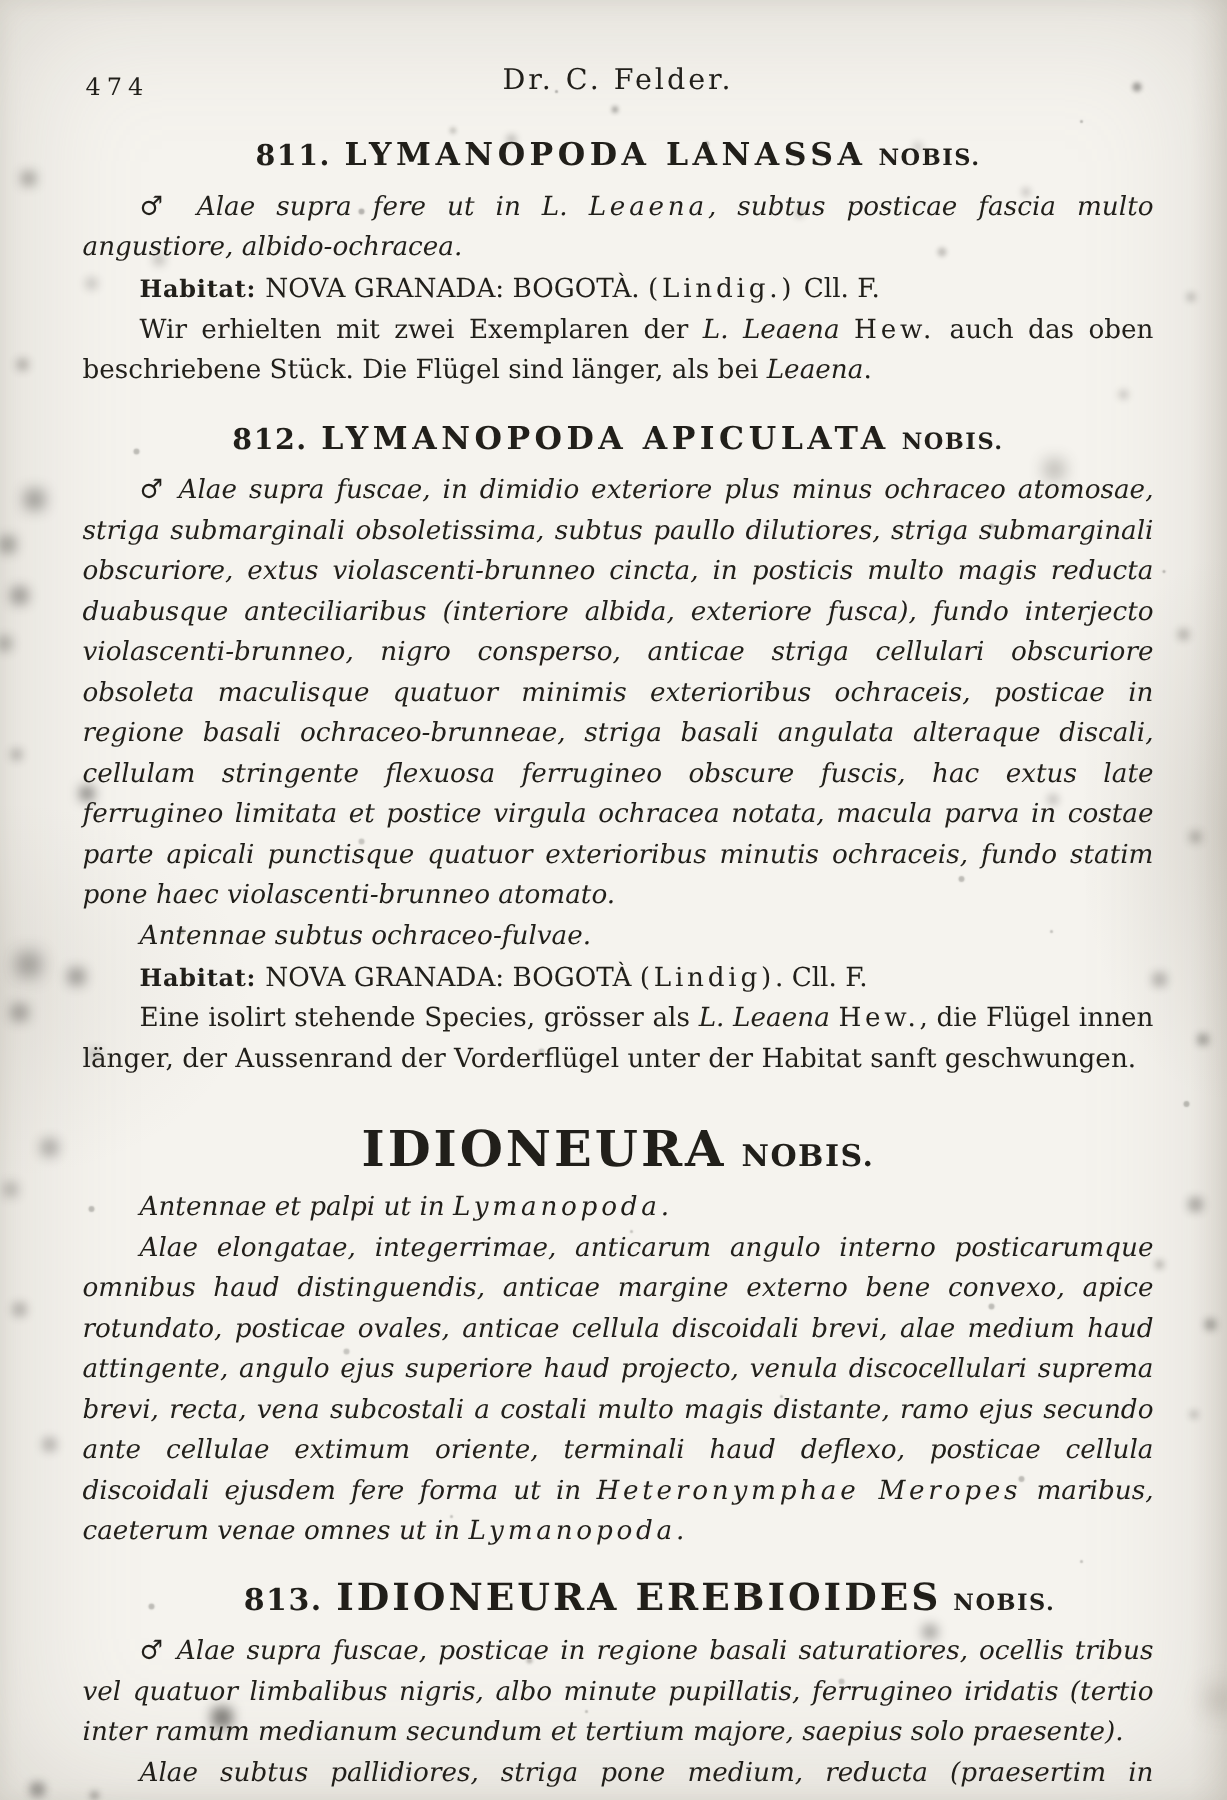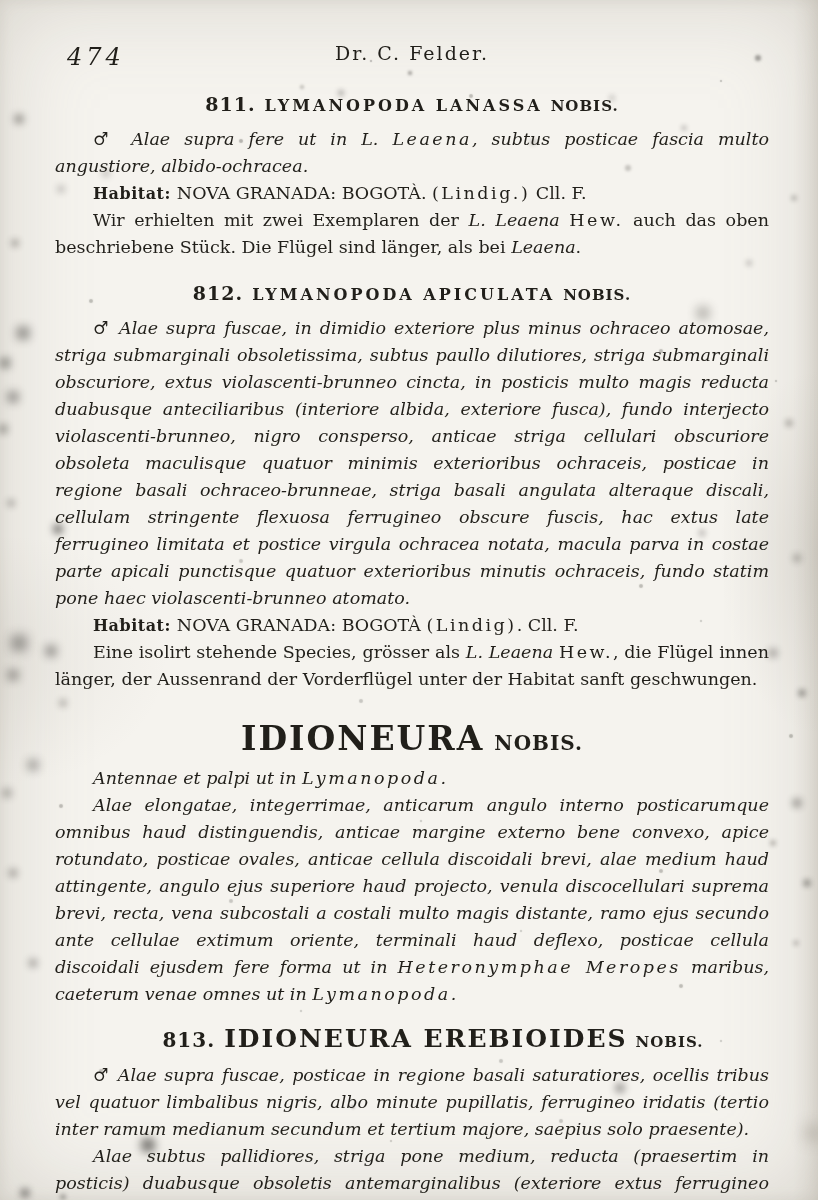--- a/index.html
+++ b/index.html
@@ -59,26 +59,26 @@
       500px 1060px 1px 1px rgba(60,58,54,.25), 720px 1040px 1px 0 rgba(60,58,54,.3),
       390px 1140px 1px 0 rgba(60,58,54,.3), 560px 1120px 1px 1px rgba(60,58,54,.25),
       100px 1070px 1px 1px rgba(60,58,54,.3);
   }
   .content{
     position:absolute;left:55px;top:0;width:714px;
     font-size:17.5px;line-height:27px;
     text-align:justify;
   }
   .pagehead{position:relative;height:32px;margin-top:40px;}
-  .pagenum{position:absolute;left:12px;top:4px;font-size:24px;letter-spacing:4px;font-style:italic;}
+  .pagenum{position:absolute;left:2px;top:4px;font-size:16px;letter-spacing:4px;}
   .runhead{display:block;text-align:center;font-size:19px;letter-spacing:2px;}
   h2{margin:0;text-align:center;font-weight:bold;text-indent:0;}
   .sp-head{margin:16px 0 6px;}
   .sp-head .num{font-size:19px;letter-spacing:1px;margin-right:9px;}
-  .sp-head .nm{font-size:16px;letter-spacing:3px;}
+  .sp-head .nm{font-size:21px;letter-spacing:3px;}
   .sp-head .auth{font-size:15px;letter-spacing:1px;margin-left:8px;}
   .genus-head{margin:32px 0 8px;}
   .genus-head .nm{font-size:33px;letter-spacing:2px;}
   .genus-head .auth{font-size:20px;letter-spacing:1px;margin-left:10px;}
   .h813 .num{font-size:20px;margin-right:9px;margin-left:42px;}
   .h813 .nm{font-size:25px;letter-spacing:2px;}
   .h813 .auth{font-size:15px;margin-left:8px;}
   p{margin:0;}
   .ind{text-indent:38px;}
   .lat{font-style:italic;}
@@ -107,20 +107,21 @@
     <p class="lat ind"><span>♂ Alae supra fere ut in L. </span><span class="sp">Leaena</span><span>, subtus posticae fascia multo angustiore, albido-ochracea.</span></p>
     <p class="hab">
       <span class="hablab">Habitat:</span><span><span>NOVA GRANADA: BOGOTÀ. </span><span class="sp">(Lindig.)</span><span> Cll. F.</span></span>
     </p>
     <p class="ind"><span>Wir erhielten mit zwei Exemplaren der </span><span class="it">L. Leaena</span><span> </span><span class="sp">Hew.</span><span> auch das oben beschriebene Stück. Die Flügel sind länger, als bei </span><span class="it">Leaena</span><span>.</span></p>
 
     <h2 class="sp-head">
       <span class="num">812.</span><span class="nm">LYMANOPODA APICULATA</span><span class="auth">NOBIS.</span>
     </h2>
     <p class="lat ind"><span>♂ Alae supra fuscae, in dimidio exteriore plus minus ochraceo atomosae, striga submarginali obsoletissima, subtus paullo dilutiores, striga submarginali obscuriore, extus violascenti-brunneo cincta, in posticis multo magis reducta duabusque anteciliaribus (interiore albida, exteriore fusca), fundo interjecto violascenti-brunneo, nigro consperso, anticae striga cellulari obscuriore obsoleta maculisque quatuor minimis exterioribus ochraceis, posticae in regione basali ochraceo-brunneae, striga basali angulata alteraque discali, cellulam stringente flexuosa ferrugineo obscure fuscis, hac extus late ferrugineo limitata et postice virgula ochracea notata, macula parva in costae parte apicali punctisque quatuor exterioribus minutis ochraceis, fundo statim pone haec violascenti-brunneo atomato.</span></p>
+    <p class="lat ind"><span>Antennae subtus ochraceo-fulvae.</span></p>
     <p class="hab">
       <span class="hablab">Habitat:</span><span><span>NOVA GRANADA: BOGOTÀ </span><span class="sp">(Lindig)</span><span>. Cll. F.</span></span>
     </p>
     <p class="ind"><span>Eine isolirt stehende Species, grösser als </span><span class="it">L. Leaena</span><span> </span><span class="sp">Hew.</span><span>, die Flügel innen länger, der Aussenrand der Vorderflügel unter der Habitat sanft geschwungen.</span></p>
 
     <h2 class="genus-head">
       <span class="nm">IDIONEURA</span><span class="auth">NOBIS.</span>
     </h2>
     <p class="lat ind"><span>Antennae et palpi ut in </span><span class="sp">Lymanopoda</span><span>.</span></p>
     <p class="lat ind"><span>Alae elongatae, integerrimae, anticarum angulo interno posticarumque omnibus haud distinguendis, anticae margine externo bene convexo, apice rotundato, posticae ovales, anticae cellula discoidali brevi, alae medium haud attingente, angulo ejus superiore haud projecto, venula discocellulari suprema brevi, recta, vena subcostali a costali multo magis distante, ramo ejus secundo ante cellulae extimum oriente, terminali haud deflexo, posticae cellula discoidali ejusdem fere forma ut in </span><span class="sp">Heteronymphae Meropes</span><span> maribus, caeterum venae omnes ut in </span><span class="sp">Lymanopoda</span><span>.</span></p>

